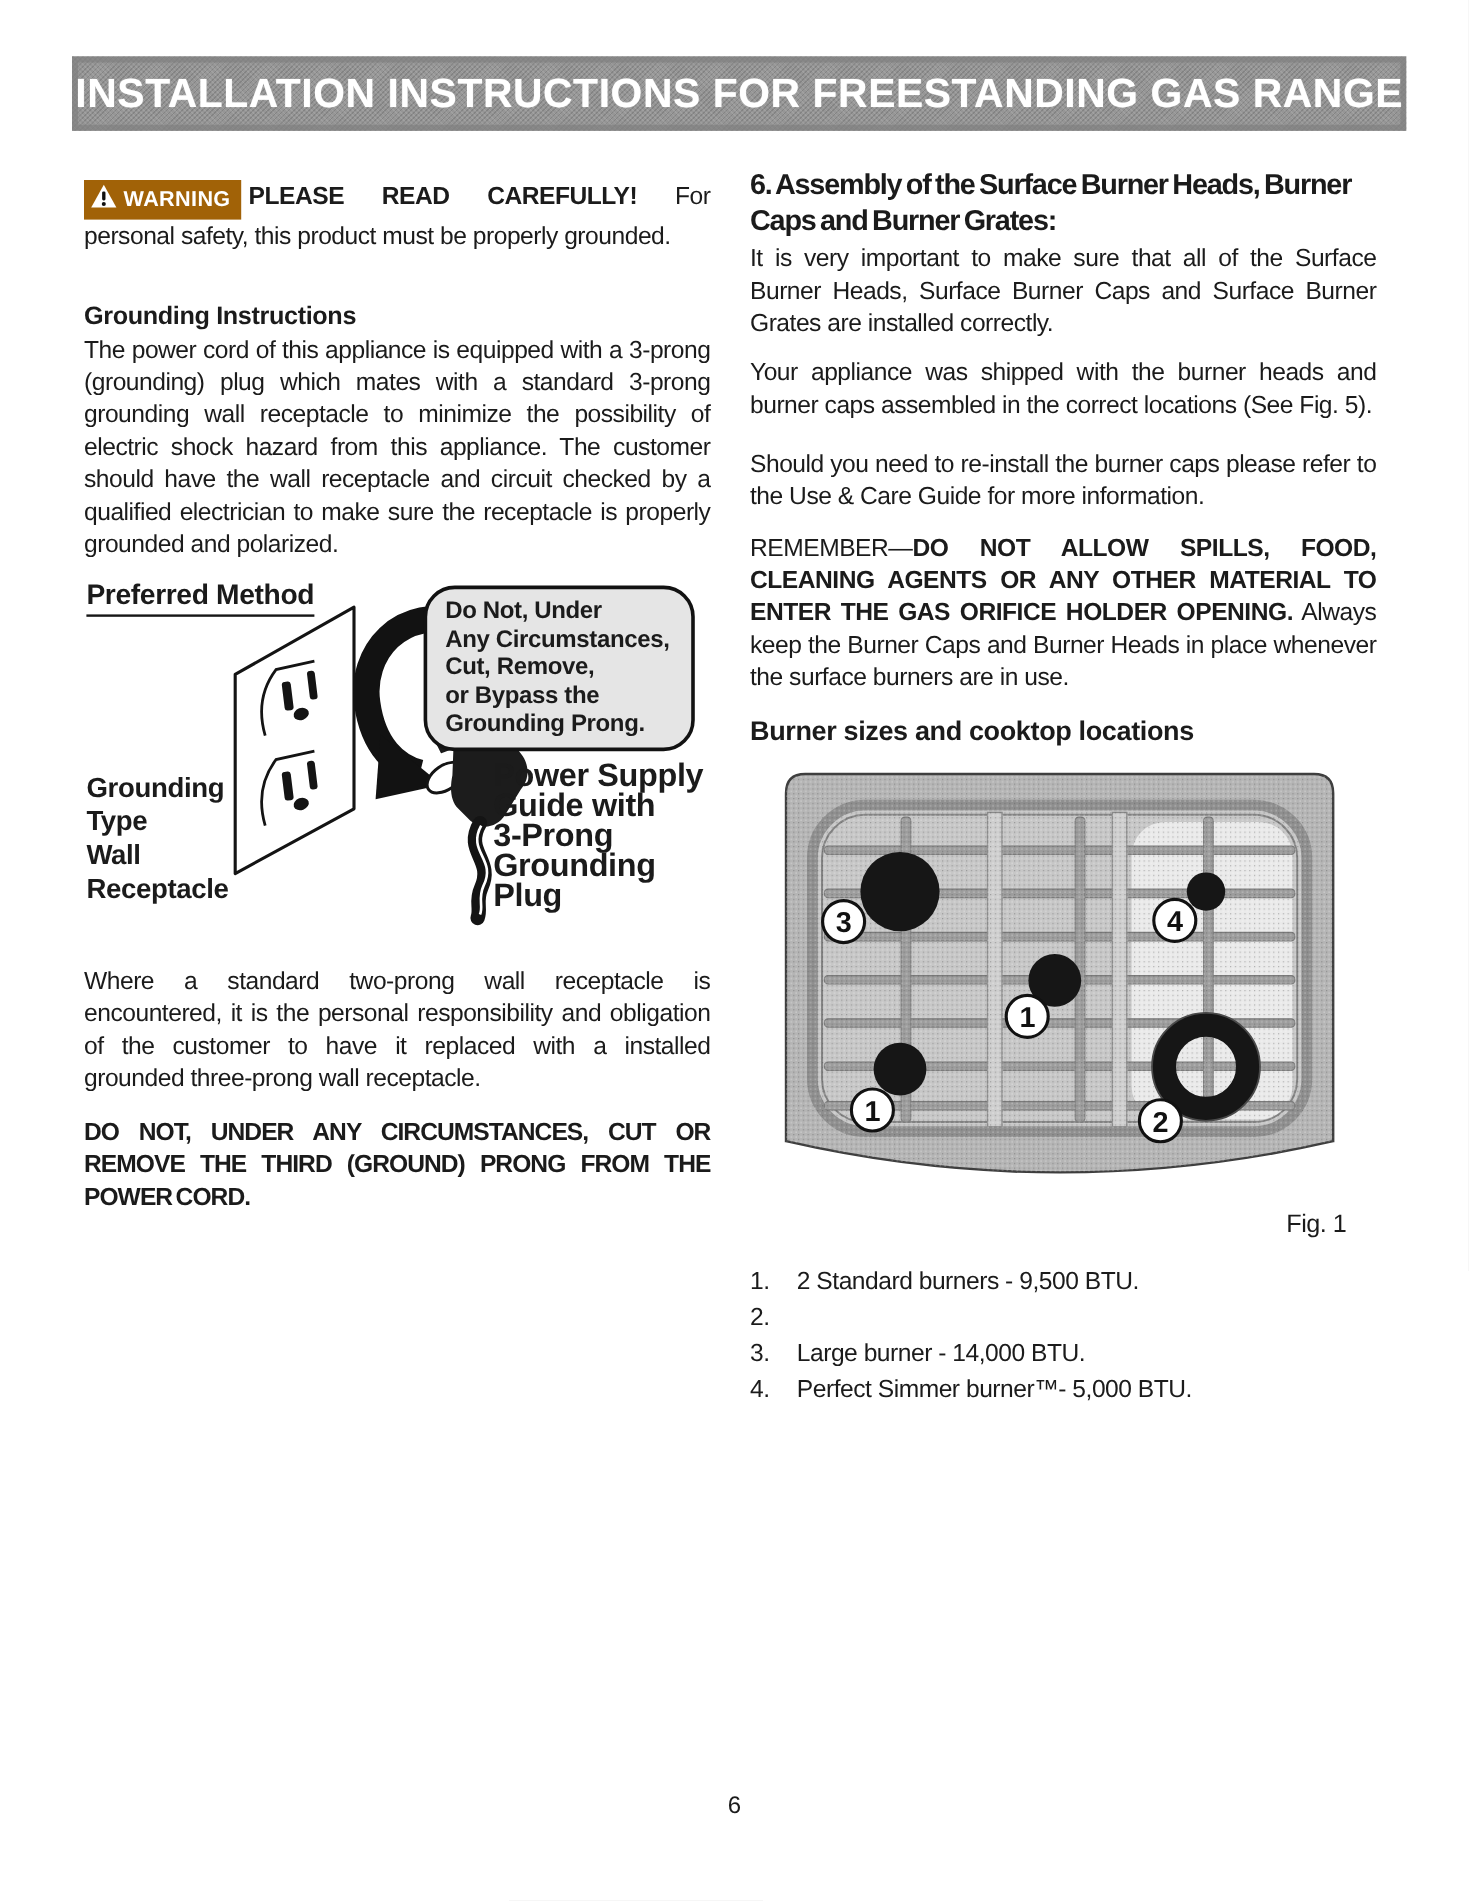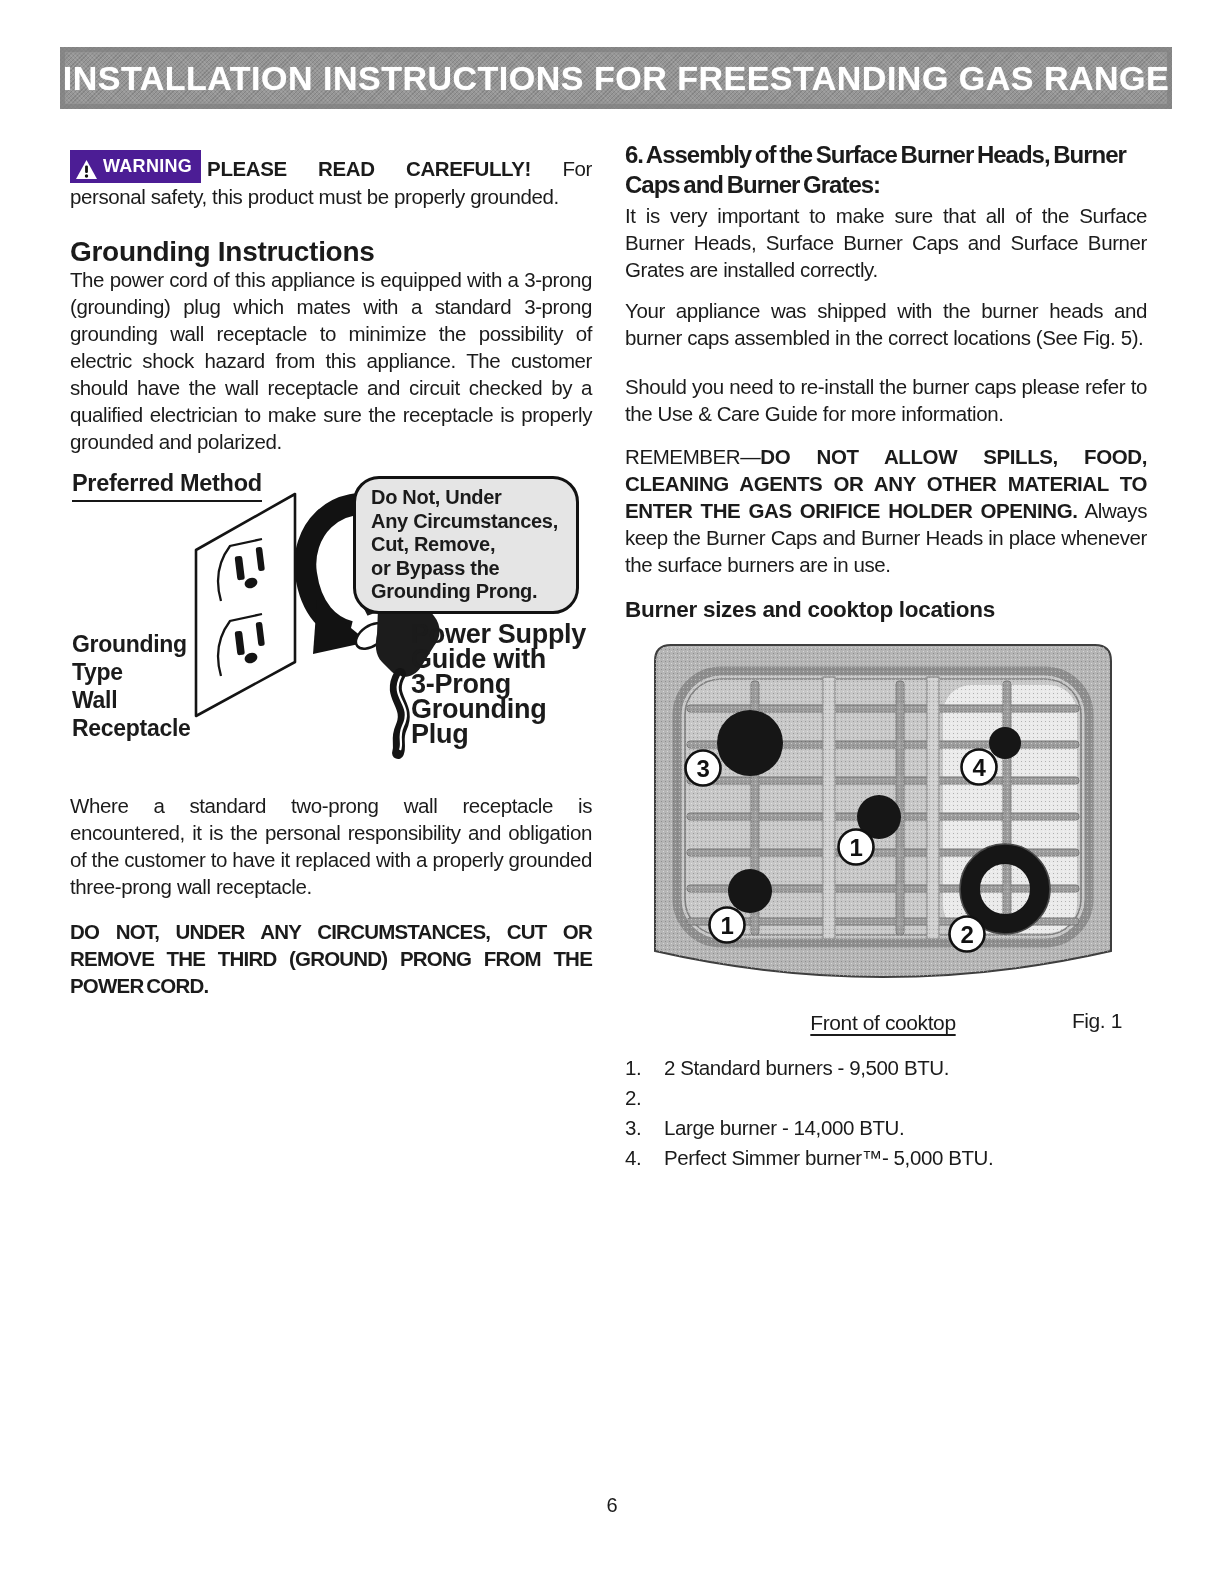--- a/index.html
+++ b/index.html
@@ -25,26 +25,26 @@
   }
   
   .col { position:absolute; width:522px; font-size:20.5px; line-height:27px; letter-spacing:-0.4px; }
   .col-left  { left:70px;  top:150px; }
   .col-right { left:625px; top:140px; }
   .just { text-align:justify; }
   .b { font-weight:bold; }
   
   .warnrow { text-align:justify; }
   .badge {
-    display:inline-flex; align-items:flex-end; gap:5px; background:#4c1d95; color:#fff;
+    display:inline-flex; align-items:flex-start; gap:5px; background:#a16207; color:#fff;
     font-weight:bold; font-size:18px; letter-spacing:.3px;
     padding:3px 9px 3px 5px; vertical-align:-4px; margin-right:6px;
   }
   .badge svg { display:block; }
-  .h-small { font-weight:bold; font-size:28px; margin-top:28px; letter-spacing:-0.3px; }
+  .h-small { font-weight:bold; font-size:21px; margin-top:40px; letter-spacing:-0.3px; }
   .para { margin-top:1px; }
   .mt  { margin-top:26px; }
   .donot { font-weight:bold; margin-top:18px; letter-spacing:-0.8px; word-spacing:-2px; }
   
   .diagram { position:relative; margin-top:9px; height:302px; }
   .diagram svg.scene { position:absolute; left:0; top:0; }
   .pref {
     position:absolute; left:2px; top:6px; font-weight:bold; font-size:23.5px; letter-spacing:-0.3px;
     border-bottom:2.5px solid #161616; padding-bottom:3px;
   }
@@ -156,21 +156,21 @@
       </div>
       <div class="lbl-plug">
         <span>Power Supply</span>
         <span>Guide with</span>
         <span>3-Prong</span>
         <span>Grounding</span>
         <span>Plug</span>
       </div>
     </div>
 
-    <div class="mt just">Where a standard two-prong wall receptacle is encountered, it is the personal responsibility and obligation of the customer to have it replaced with a properly grounded three-prong wall receptacle.</div>
+    <div class="mt just">Where a standard two-prong wall receptacle is encountered, it is the personal responsibility and obligation of the customer to have it replaced with a installed grounded three-prong wall receptacle.</div>
     <div class="donot just">DO NOT, UNDER ANY CIRCUMSTANCES, CUT OR REMOVE THE THIRD (GROUND) PRONG FROM THE POWER CORD.</div>
   </div>
 
   <div class="col col-right">
 
     <div class="h-section">6. Assembly of the Surface Burner Heads, Burner Caps and Burner Grates:</div>
     <div class="p1 just">It is very important to make sure that all of the Surface Burner Heads, Surface Burner Caps and Surface Burner Grates are installed correctly.</div>
     <div class="p2 just">Your appliance was shipped with the burner heads and burner caps assembled in the correct locations (See Fig. 5).</div>
     <div class="p3 just">Should you need to re-install the burner caps please refer to the Use &amp; Care Guide for more information.</div>
     <div class="prem just"><span>REMEMBER—</span><span class="b">DO NOT ALLOW SPILLS, FOOD, CLEANING AGENTS OR ANY OTHER MATERIAL TO ENTER THE GAS ORIFICE HOLDER OPENING.</span><span> Always keep the Burner Caps and Burner Heads in place whenever the surface burners are in use.</span></div>
@@ -232,21 +232,20 @@
           <text x="211" y="223">1</text>
           <circle cx="82" cy="292" r="17.5" fill="#ffffff" stroke="#111" stroke-width="2.6"></circle>
           <text x="82" y="301">1</text>
           <circle cx="322" cy="301" r="17.5" fill="#ffffff" stroke="#111" stroke-width="2.6"></circle>
           <text x="322" y="310">2</text>
         </g>
       </svg>
     </div>
 
     <div class="caption-row">
-      <div class="caption">Front of cooktop</div>
       <div class="figlabel">Fig. 1</div>
     </div>
 
     <div class="blist">
       <div class="blist-row">
         <span class="blist-num">1.</span>
         <span>2 Standard burners - 9,500 BTU.</span>
       </div>
       <div class="blist-row">
         <span class="blist-num">2.</span>

